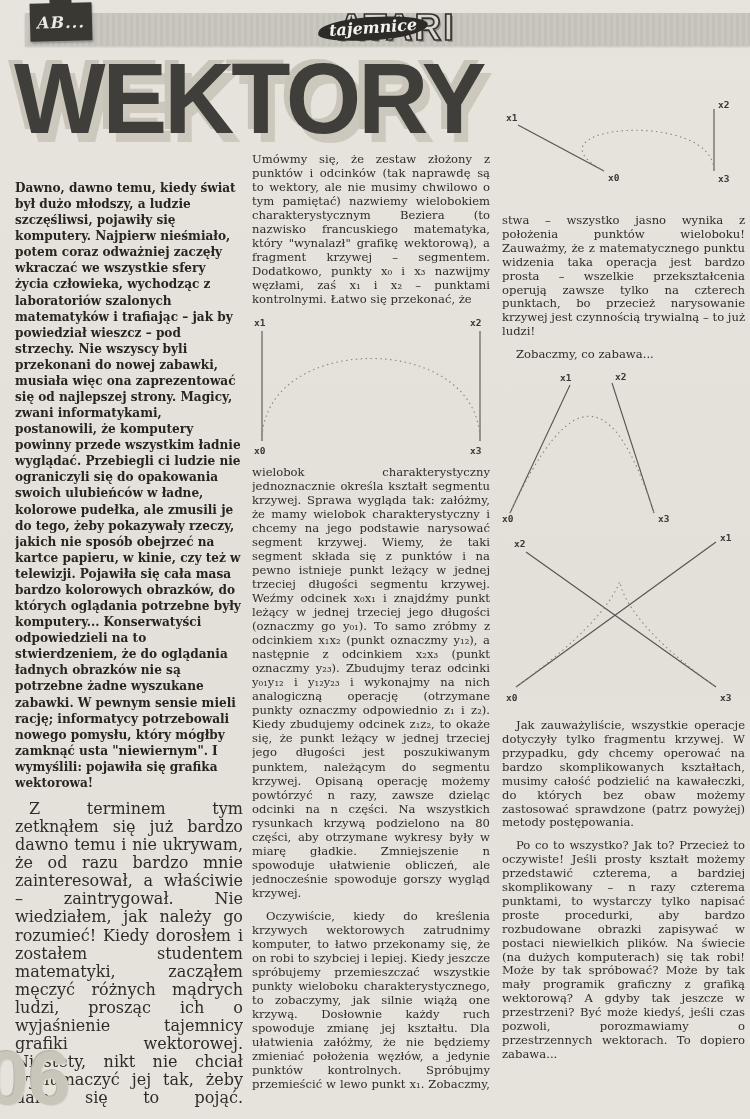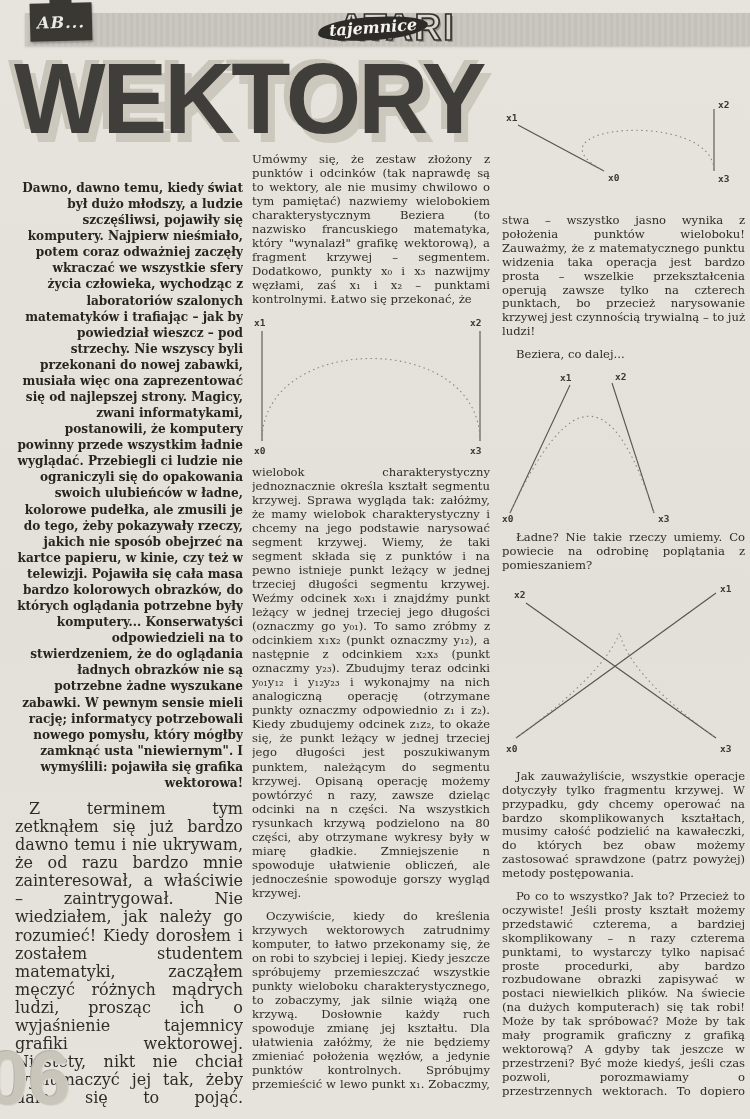--- a/index.html
+++ b/index.html
@@ -55,21 +55,21 @@
     color:#403e3a;
     text-shadow:-6px -4px 0 #c8c4b9, 7px 8px 0 #ccc8bd;
     transform:scaleY(1.04);
   }
   
   .col{position:absolute;overflow:hidden;text-align:justify;}
   .col p{margin:0 0 9px 0;}
   .col p.ind{text-indent:14px;}
   .col-left{left:15px;top:180px;width:228px;height:928px;}
   .intro-bold{
-    font-weight:bold;text-align:right;font-size:12.1px;line-height:1.33;
+    font-weight:bold;text-align:left;font-size:12.1px;line-height:1.33;
     color:#27251f;margin-bottom:12px;
   }
   .left-normal{font-size:16px;line-height:1.13;}
   .col-mid{left:252px;top:152px;width:238px;height:942px;font-size:11.6px;line-height:1.21;}
   .col-right{left:502px;top:90px;width:243px;height:1010px;font-size:11.6px;line-height:1.2;}
   
   svg.diagram{display:block;width:100%;margin:6px 0 8px;}
   .d-poly1{height:142px;}
   .d-moved{height:110px;margin-top:0;}
   .d-dome2{height:152px;}
@@ -129,31 +129,30 @@
     <svg class="diagram d-moved" viewBox="0 0 243 108">
         <line x1="16" y1="28" x2="102" y2="74" class="seg"></line>
         <line x1="212" y1="12" x2="212" y2="74" class="seg"></line>
         <path d="M 102 74 C 16 28, 212 12, 212 74" class="curve"></path>
         <text x="4" y="24" class="nlabel">x1</text>
         <text x="106" y="84" class="nlabel">x0</text>
         <text x="216" y="11" class="nlabel">x2</text>
         <text x="216" y="85" class="nlabel">x3</text>
       </svg>
     <p>stwa – wszystko jasno wynika z położenia punktów wieloboku! Zauważmy, że z matematycznego punktu widzenia taka operacja jest bardzo prosta – wszelkie przekształcenia operują zawsze tylko na czterech punktach, bo przecież narysowanie krzywej jest czynnością trywialną – to już ludzi!</p>
-    <p class="ind">Beziera, co dalej...</p>
+    <p class="ind">Zobaczmy, co zabawa...</p>
     <svg class="diagram d-dome2" viewBox="0 0 243 152">
         <line x1="8" y1="142" x2="68" y2="14" class="seg"></line>
         <line x1="110" y1="12" x2="152" y2="142" class="seg"></line>
         <path d="M 8 142 C 68 14, 110 12, 152 142" class="curve"></path>
         <text x="58" y="10" class="nlabel">x1</text>
         <text x="113" y="9" class="nlabel">x2</text>
         <text x="0" y="151" class="nlabel">x0</text>
         <text x="156" y="151" class="nlabel">x3</text>
       </svg>
-    <p class="ind">Ładne? Nie takie rzeczy umiemy. Co powiecie na odrobinę poplątania z pomieszaniem?</p>
     <svg class="diagram d-cross" viewBox="0 0 243 178">
         <line x1="14" y1="155" x2="214" y2="10" class="seg"></line>
         <line x1="24" y1="20" x2="214" y2="155" class="seg"></line>
         <path d="M 14 155 C 214 10, 24 20, 214 155" class="curve"></path>
         <text x="12" y="15" class="nlabel">x2</text>
         <text x="218" y="9" class="nlabel">x1</text>
         <text x="4" y="169" class="nlabel">x0</text>
         <text x="218" y="169" class="nlabel">x3</text>
       </svg>
     <p class="ind">Jak zauważyliście, wszystkie operacje dotyczyły tylko fragmentu krzywej. W przypadku, gdy chcemy operować na bardzo skomplikowanych kształtach, musimy całość podzielić na kawałeczki, do których bez obaw możemy zastosować sprawdzone (patrz powyżej) metody postępowania.</p>

